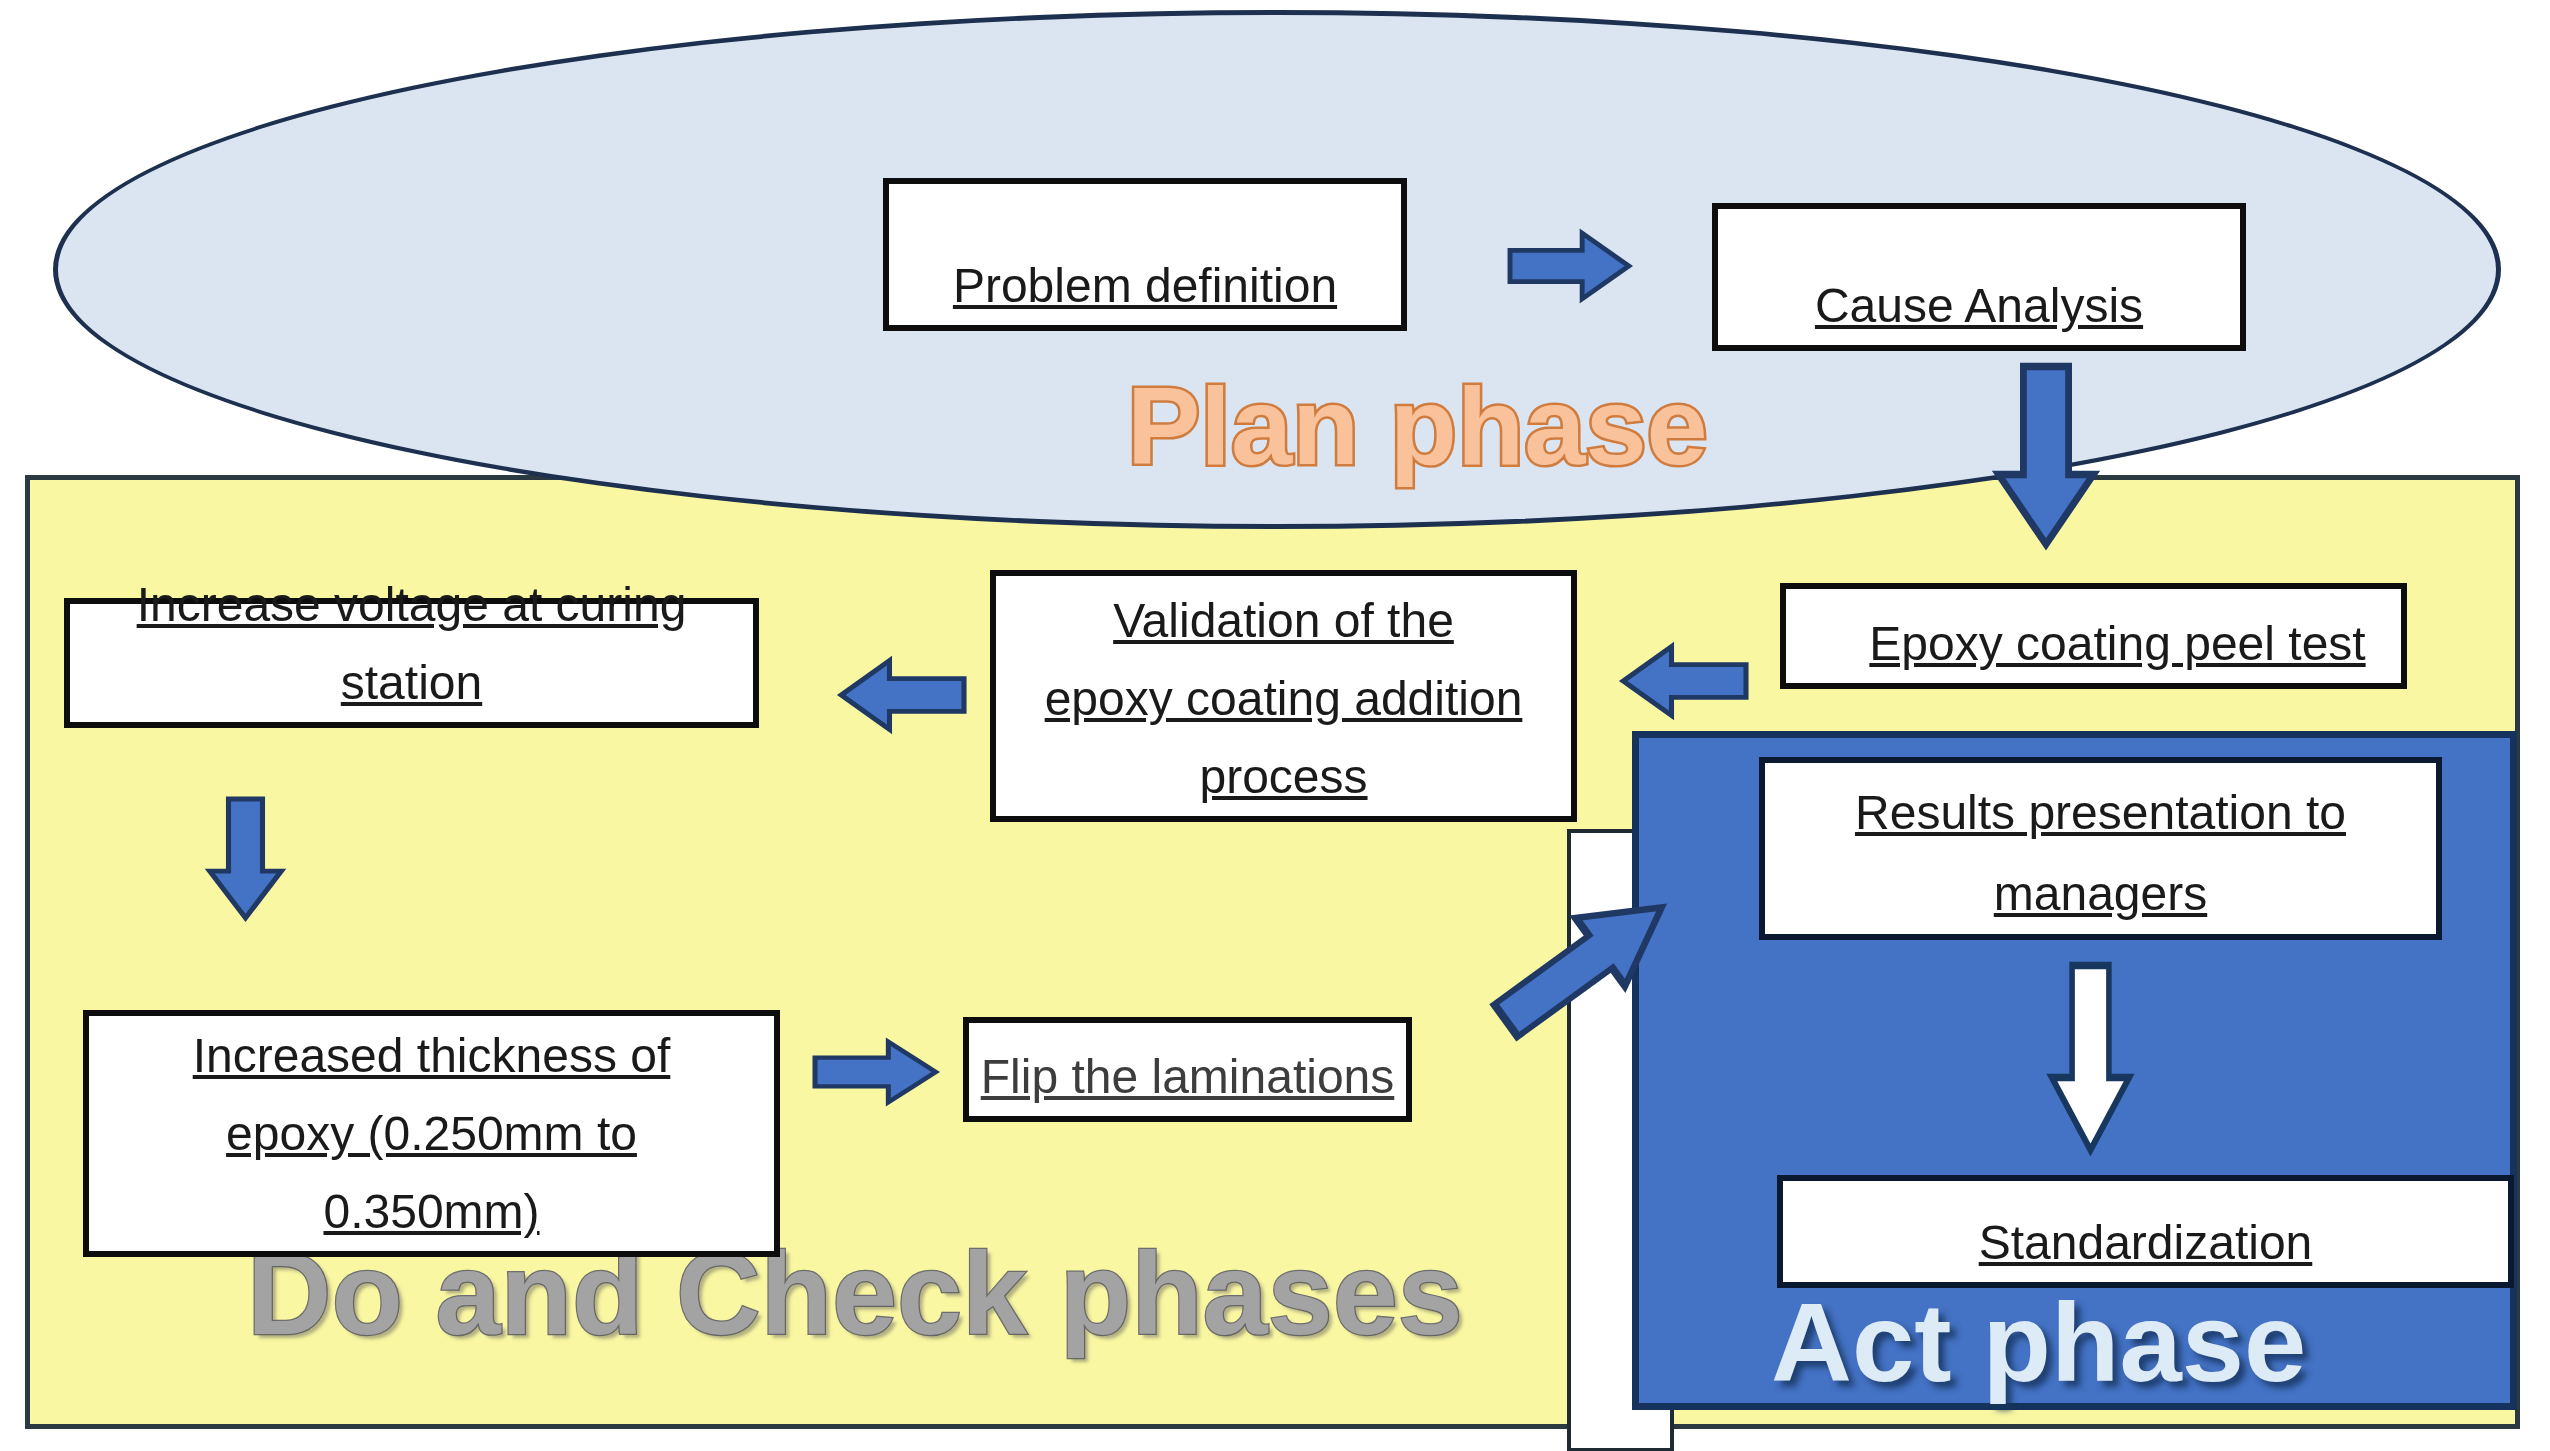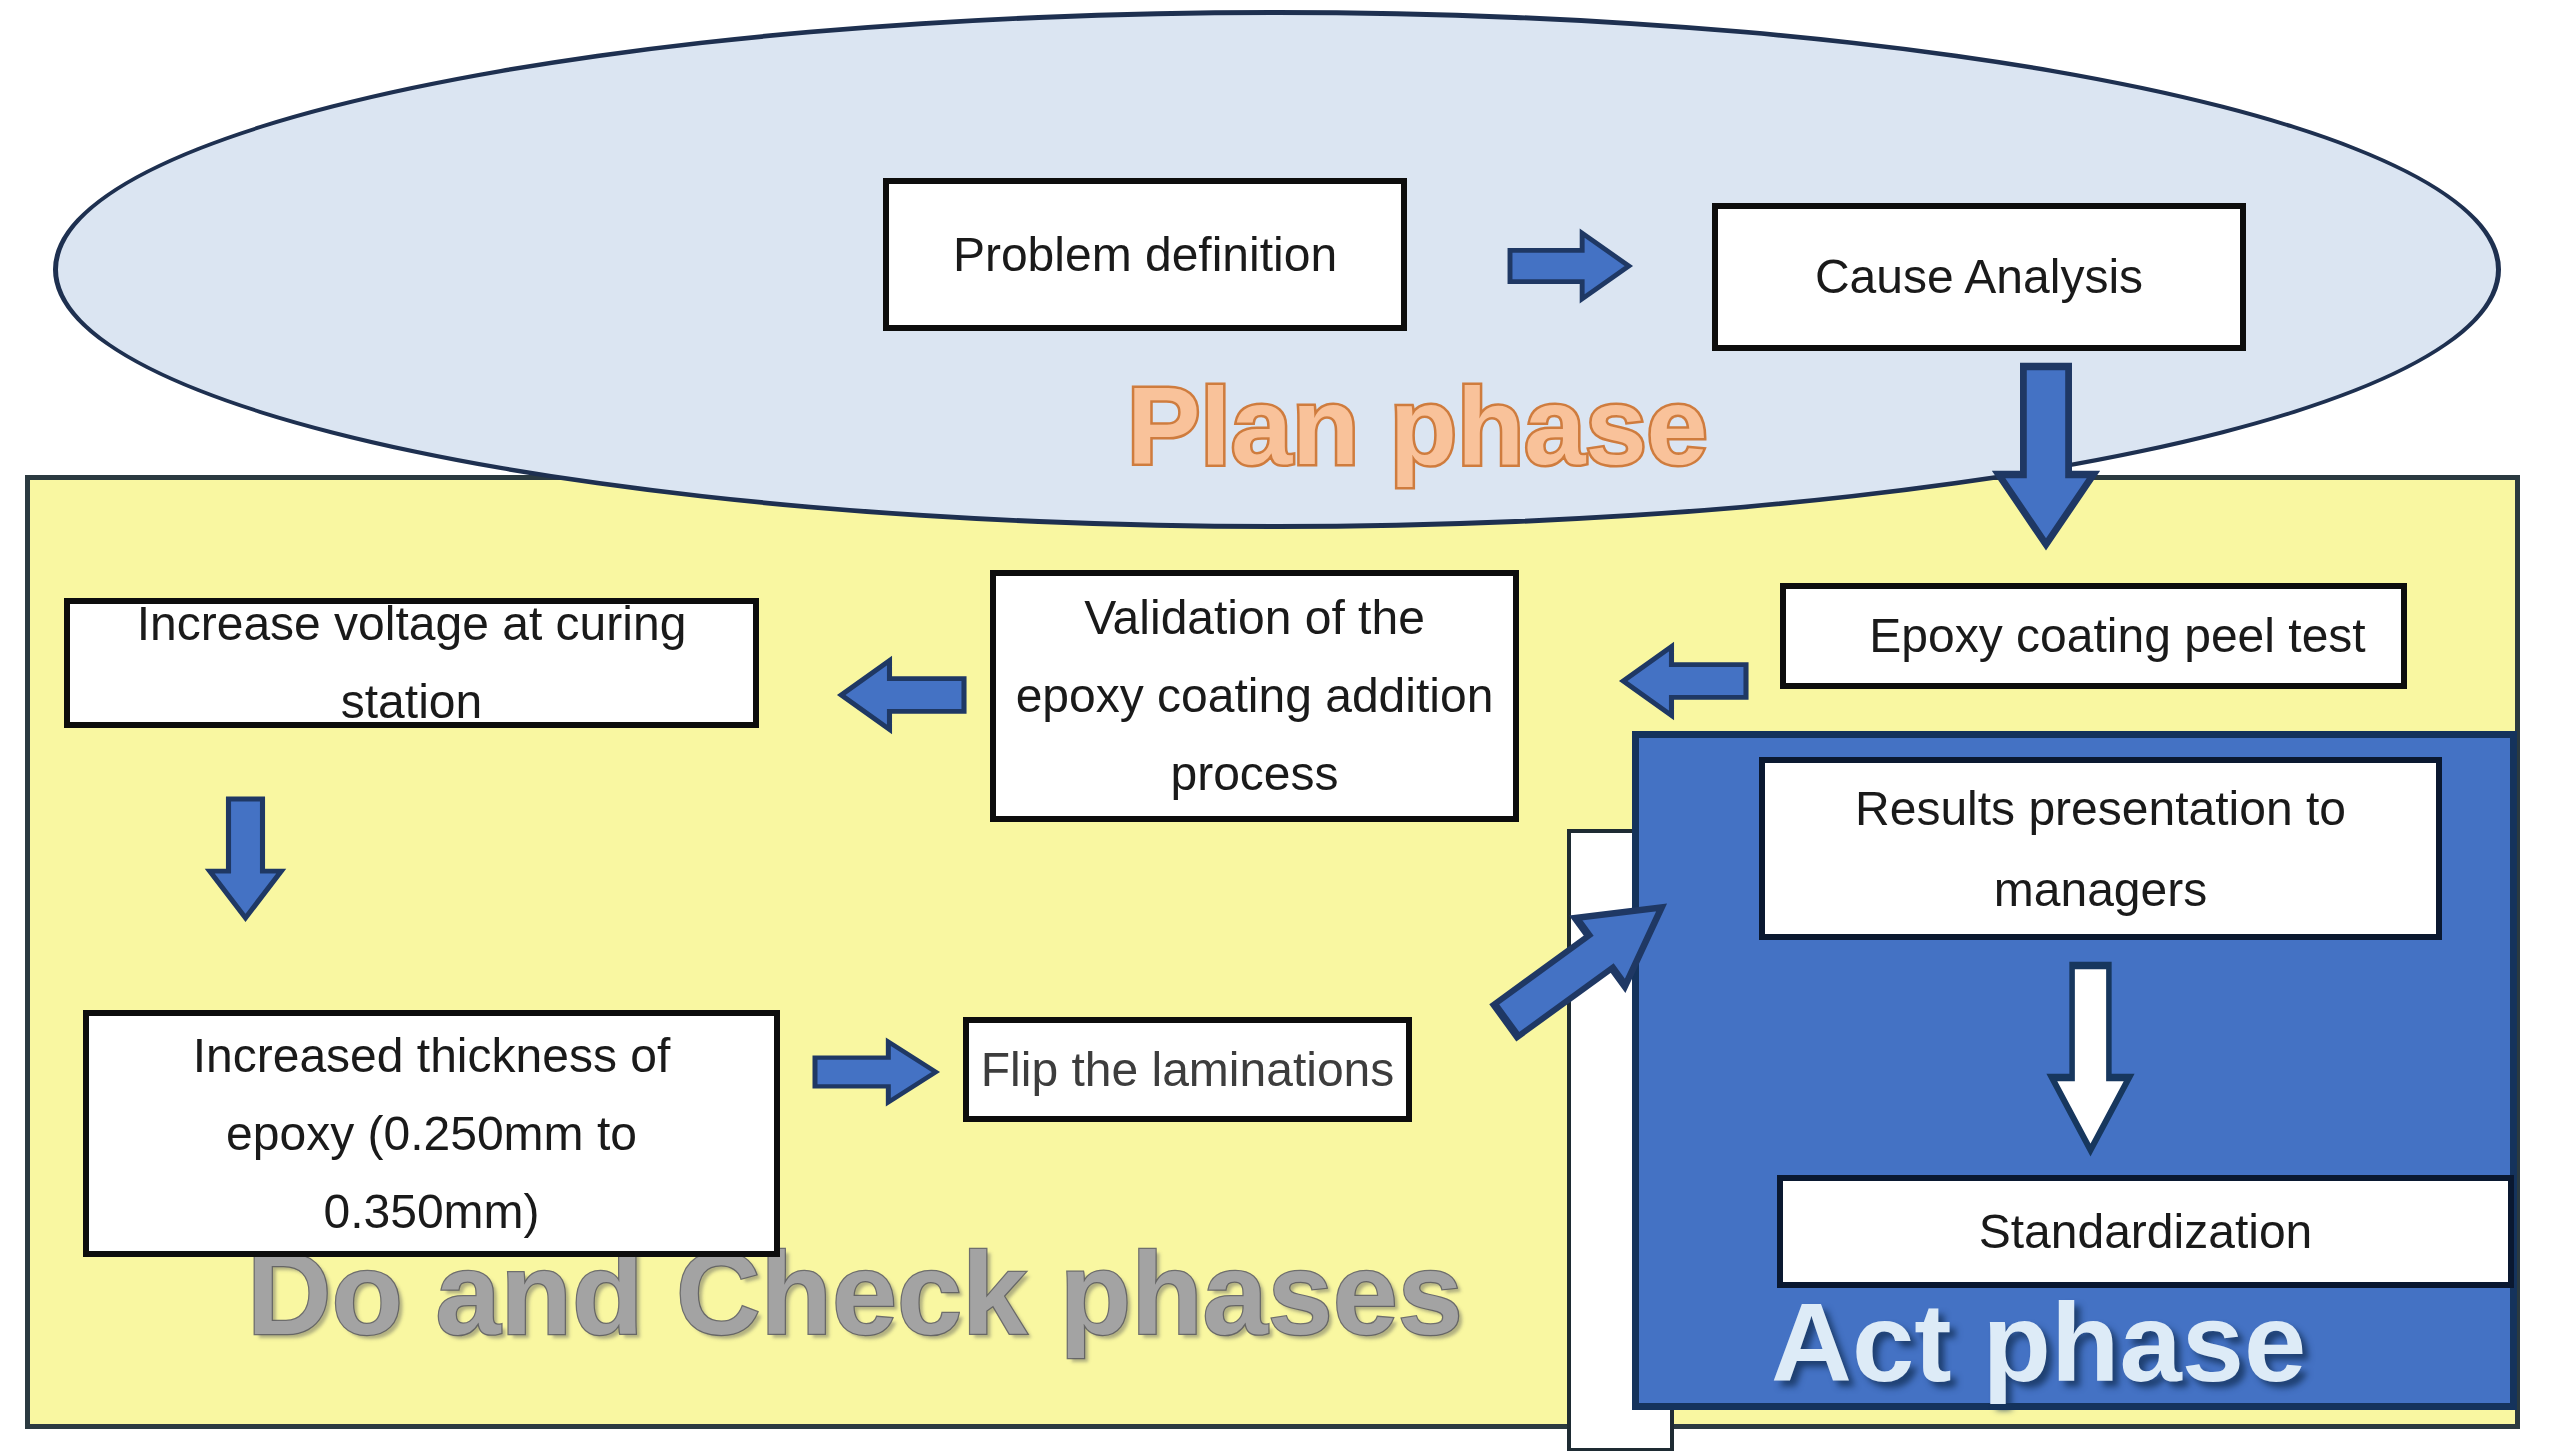--- a/index.html
+++ b/index.html
@@ -59,28 +59,29 @@
     text-shadow:6px 6px 6px rgba(21,51,92,0.8);
     z-index:6;
   }
 
   
   .node{
     background:var(--node-fill);
     border:6px solid var(--node-stroke);
     color:var(--node-text);
     font-size:48px;line-height:78px;
-    display:flex;align-items:center;justify-content:center;
+    display:flex;align-items:flex-end;justify-content:center;
     text-align:center;white-space:pre-line;
     z-index:5;
+    text-decoration:underline;
   }
   .node-problem{left:883px;top:178px;width:524px;height:153px;}
   .node-cause{left:1712px;top:203px;width:534px;height:148px;}
   .node-epoxy{left:1780px;top:583px;width:627px;height:106px;padding-left:48px;}
-  .node-validation{left:990px;top:570px;width:529px;height:252px;}
+  .node-validation{left:990px;top:570px;width:587px;height:252px;}
   .node-voltage{left:64px;top:598px;width:695px;height:130px;}
   .node-thickness{left:83px;top:990px;width:697px;height:247px;margin-top:20px;}
   .node-flip{left:963px;top:1017px;width:449px;height:105px;color:#3d3d3d;}
   .node-results{left:1759px;top:757px;width:683px;height:183px;line-height:81px;border-color:#0a1830;z-index:6;}
   .node-standard{left:1759px;top:1175px;width:737px;height:113px;border-color:#0a1830;z-index:6;margin-left:18px;}
 
   
   .arrow{z-index:5;overflow:visible;}
   .arrow polygon{fill:var(--arrow-fill);stroke:var(--arrow-stroke);stroke-width:6;stroke-linejoin:miter;}
   .arrow.white polygon{fill:var(--white-arrow-fill);stroke:var(--white-arrow-stroke);}

